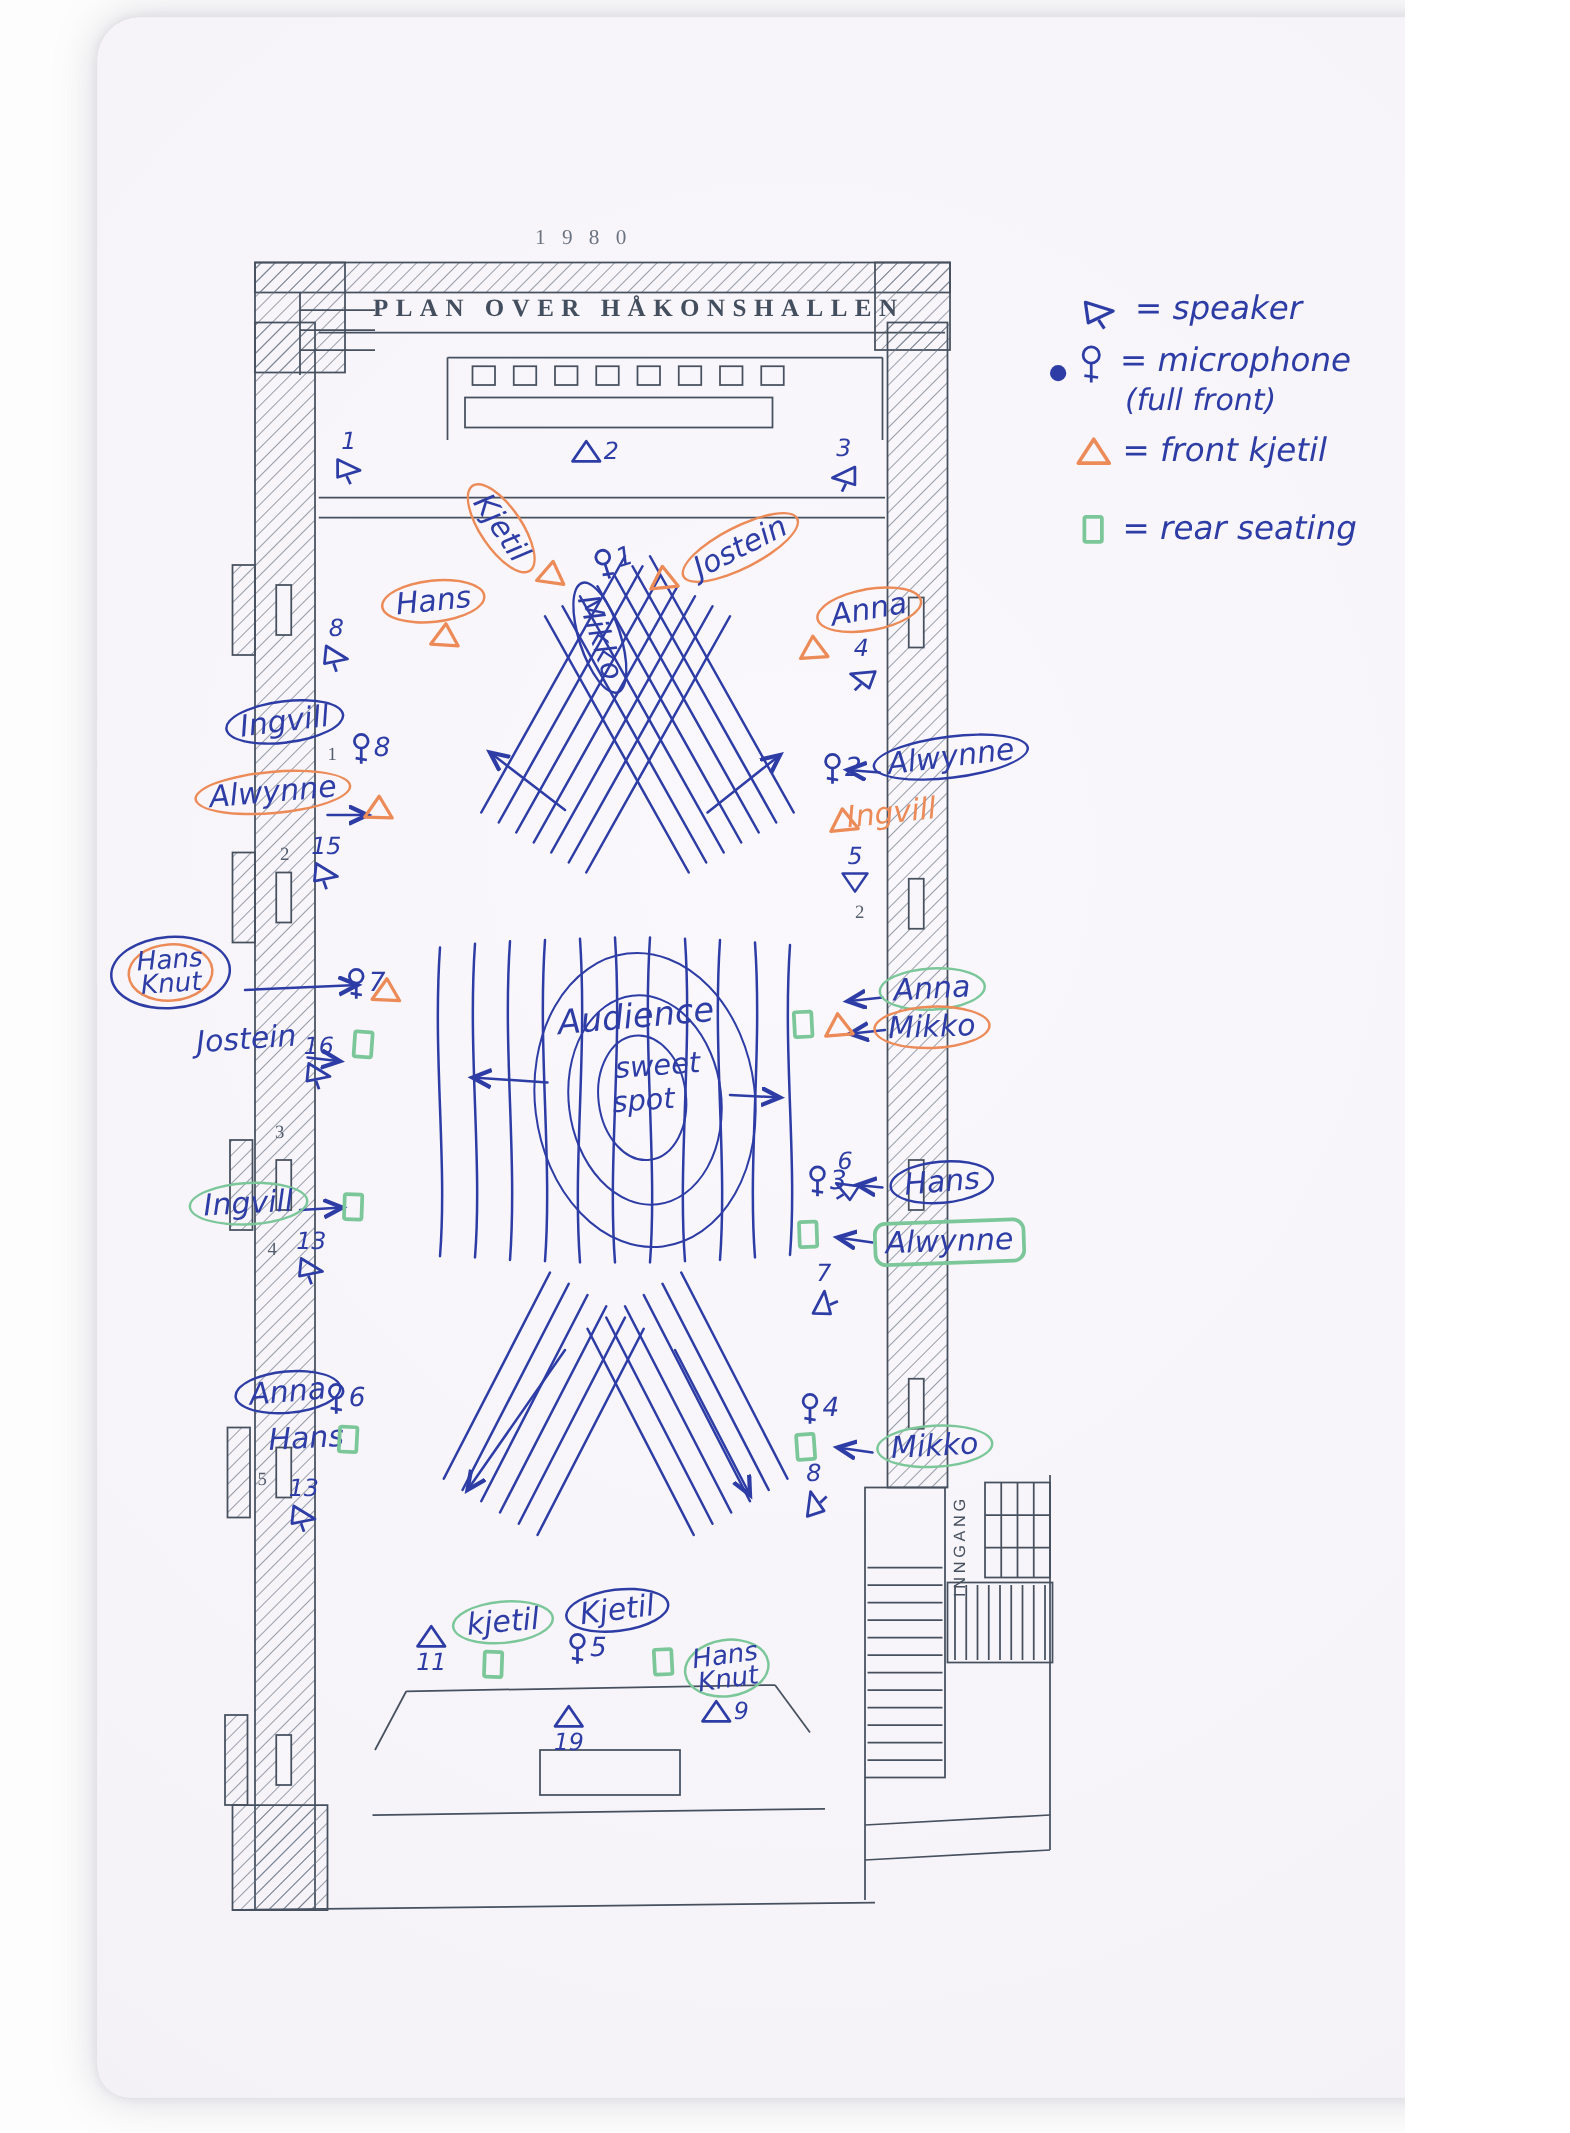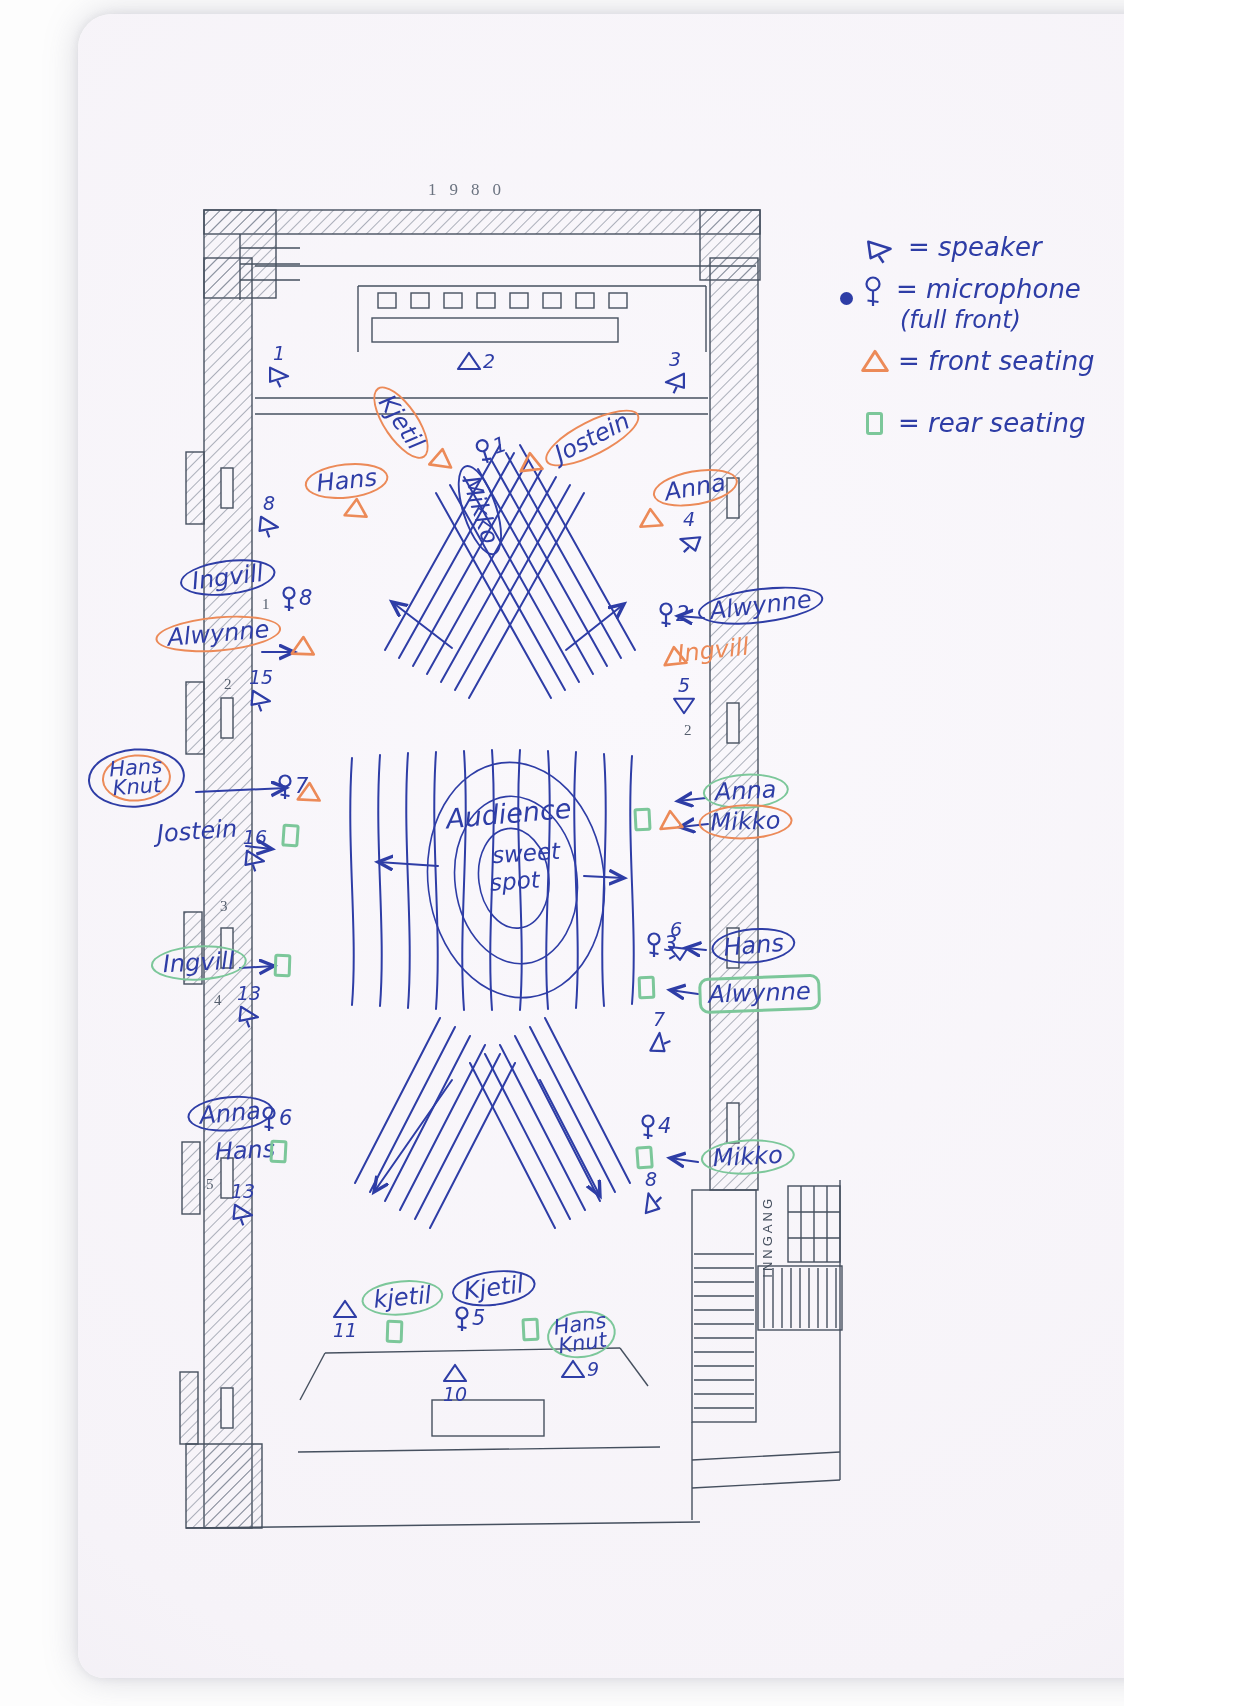--- a/index.html
+++ b/index.html
@@ -182,20 +182,21 @@
       <path d="M704,618 L678,616" marker-end="url(#arw)"></path>
       <path d="M706,798 L678,801" marker-end="url(#arw)"></path>
       <path d="M708,824 L680,827" marker-end="url(#arw)"></path>
       <path d="M706,950 L686,948" marker-end="url(#arw)"></path>
       <path d="M698,994 L670,990" marker-end="url(#arw)"></path>
       <path d="M698,1162 L670,1158" marker-end="url(#arw)"></path>
     </g>
   </svg>
 
   <div class="ptext year">1980</div>
+  <div class="ptext title">PLAN OVER HÅKONSHALLEN</div>
   <div class="ptext inngang">INNGANG</div>
   <div class="ptext bay" style="left:262px;top:596px">1</div>
   <div class="ptext bay" style="left:224px;top:676px">2</div>
   <div class="ptext bay" style="left:220px;top:898px">3</div>
   <div class="ptext bay" style="left:214px;top:992px">4</div>
   <div class="ptext bay" style="left:206px;top:1176px">5</div>
   <div class="ptext bay" style="left:684px;top:722px">2</div>
 
   <div class="licon" style="left:864px;top:236px">
     <svg class="spkg" width="32" height="28" viewBox="0 0 26 24">
@@ -211,21 +212,21 @@
         <path d="M11 15 L11 30 M5.5 24.5 L16.5 26"></path>
       </svg>
   </div>
   <div class="legend-label" style="left:896px;top:274px">= microphone</div>
   <div class="legend-label legend-sub" style="left:900px;top:306px">(full front)</div>
   <div class="licon seat-tri" style="left:860px;top:348px">
     <svg width="30" height="27" viewBox="0 0 26 24">
         <path d="M13 3 L24 20 L2 20 Z"></path>
       </svg>
   </div>
-  <div class="legend-label" style="left:898px;top:346px">= front seating</div>
+  <div class="legend-label" style="left:898px;top:346px">= front kjetil</div>
   <div class="seat-sq" style="left:866px;top:412px"></div>
   <div class="legend-label" style="left:898px;top:408px">= rear seating</div>
 
   <div class="aud" style="left:446px;top:798px;font-size:27px;transform:rotate(-5deg)">Audience</div>
   <div class="aud" style="left:492px;top:840px;font-size:23px;transform:rotate(-4deg)">sweet</div>
   <div class="aud" style="left:490px;top:868px;font-size:23px;transform:rotate(-4deg)">spot</div>
 
   <div class="hand" style="left:392px;top:378px;transform:rotate(56deg)"><span class="oval oo"><span>Kjetil</span></span></div>
   <div class="hand" style="left:538px;top:446px;transform:rotate(-27deg)"><span class="oval oo"><span>Jostein</span></span></div>
   <div class="hand" style="left:482px;top:460px;transform:rotate(72deg)"><span class="oval ob"><span>Mikko</span></span></div>
@@ -365,21 +366,21 @@
   <div class="spk" style="left:560px;top:1358px">
       <svg class="spkg" width="26" height="22" viewBox="0 0 26 22">
         <path d="M13 3 L24 19 L2 19 Z"></path>
       </svg>
       <span class="spkn">9</span>
     </div>
   <div class="spk col" style="left:442px;top:1362px">
       <svg class="spkg" width="26" height="22" viewBox="0 0 26 22">
         <path d="M13 3 L24 19 L2 19 Z"></path>
       </svg>
-      <span class="spkn">10</span>
+      <span class="spkn">19</span>
     </div>
   <div class="spk col" style="left:332px;top:1298px">
       <svg class="spkg" width="26" height="22" viewBox="0 0 26 22">
         <path d="M13 3 L24 19 L2 19 Z"></path>
       </svg>
       <span class="spkn">11</span>
     </div>
   <div class="spk col" style="left:230px;top:1182px">
       <span class="spkn">13</span>
       <svg class="spkg" width="26" height="24" viewBox="0 0 26 24" style="transform:rotate(14deg)">

